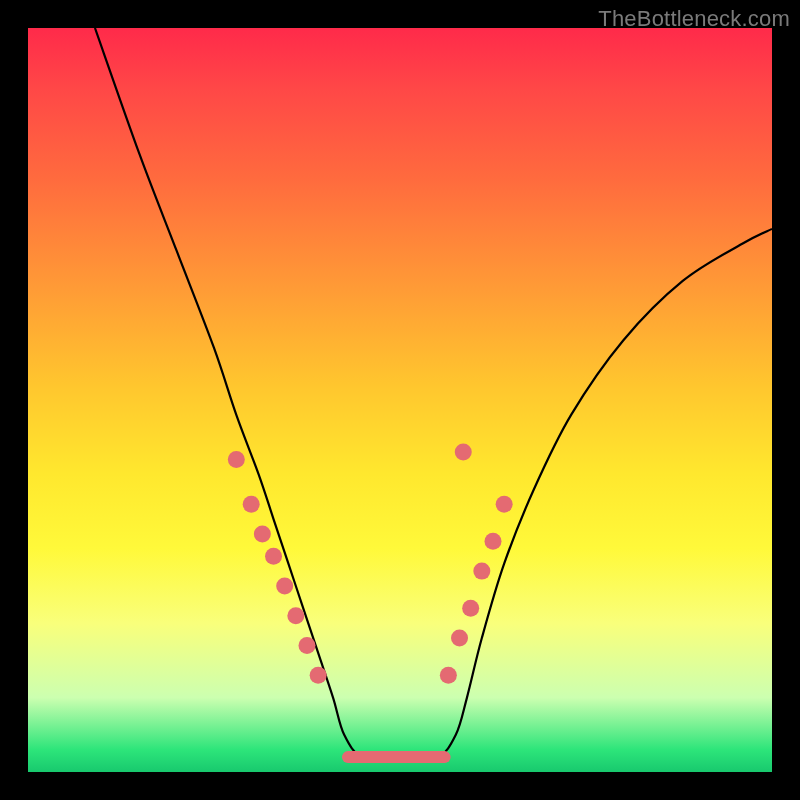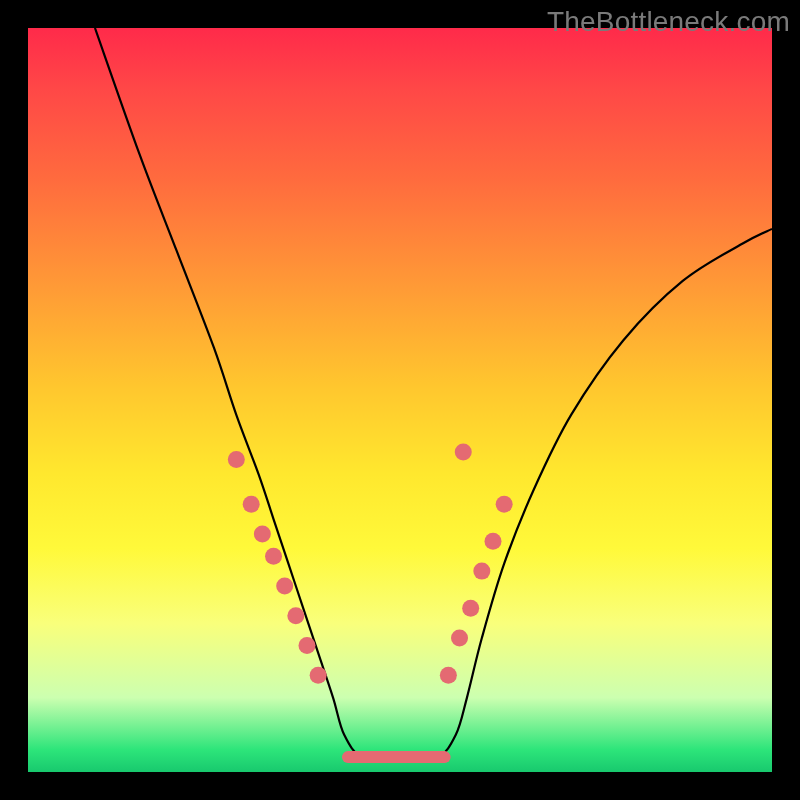--- a/index.html
+++ b/index.html
@@ -28,21 +28,21 @@
       #f9ff7b 80%,
       #ccffb0 90%,
       #2de57a 97%,
       #18c96e 100%);
   }
   .watermark {
     position: absolute;
     top: 6px;
     right: 10px;
     color: #7a7a7a;
-    font-size: 28px;
+    font-size: 22px;
     font-weight: 500;
     letter-spacing: 0.2px;
     z-index: 5;
   }
   svg.curve {
     position: absolute;
     left: 0;
     top: 0;
     width: 744px;
     height: 744px;

